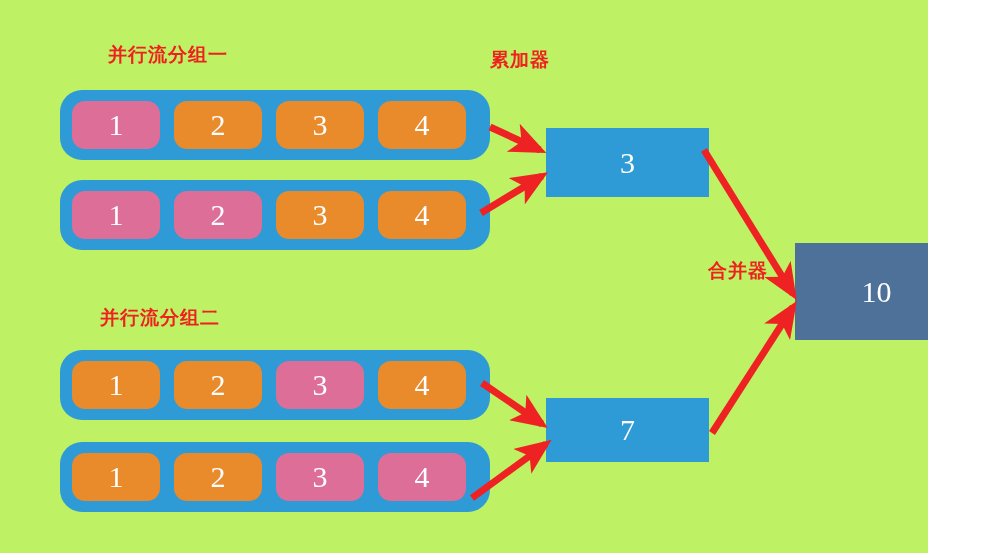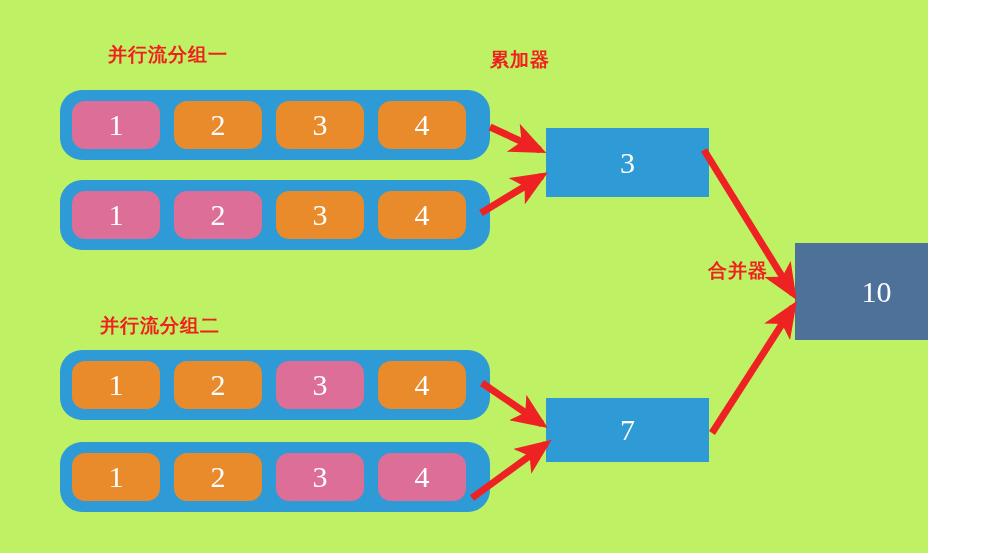--- a/index.html
+++ b/index.html
@@ -85,21 +85,21 @@
 </style>
 </head>
 <body>
 
 <div id="canvas">
 
   <div class="annot" style="left:108px; top:45px;">并行流分组一</div>
 
   <div class="annot" style="left:490px; top:50px;">累加器</div>
 
-  <div class="annot" style="left:100px; top:308px;margin-top:8px;">并行流分组二</div>
+  <div class="annot" style="left:100px; top:308px;">并行流分组二</div>
 
   <div class="annot" style="left:708px; top:261px;">合并器</div>
 
   <div class="stream-row" style="left:60px; top:90px; width:430px; height:70px;">
     <div class="cells">
       <div class="cell pink">1</div>
       <div class="cell orange">2</div>
       <div class="cell orange">3</div>
       <div class="cell orange">4</div>
     </div>

